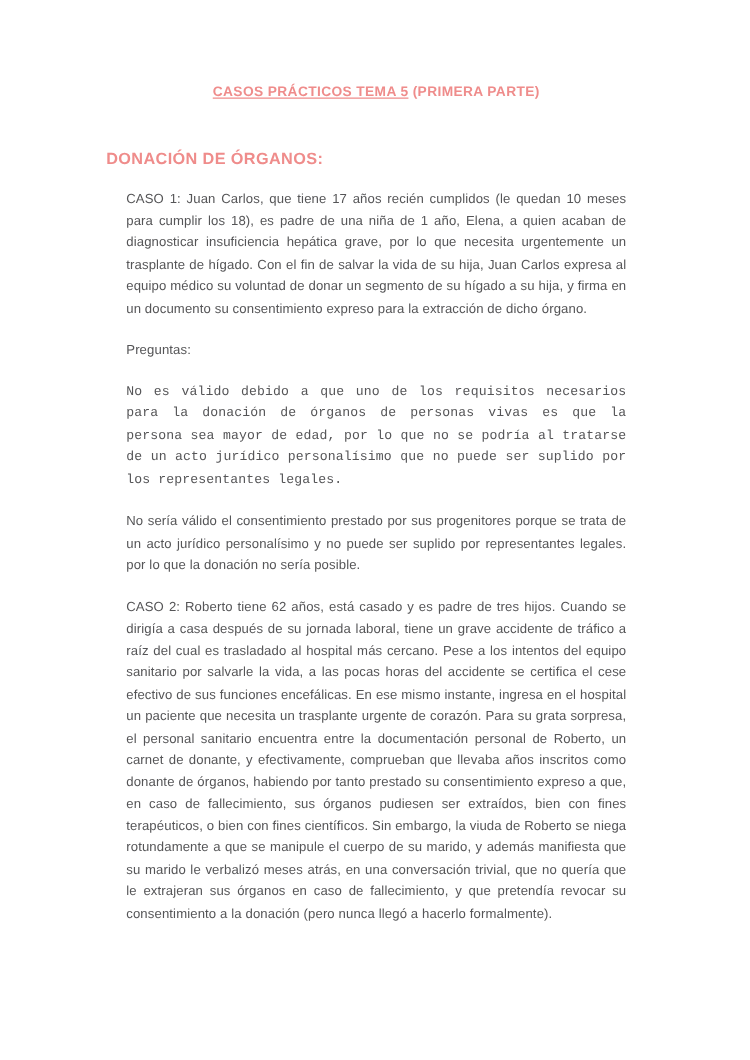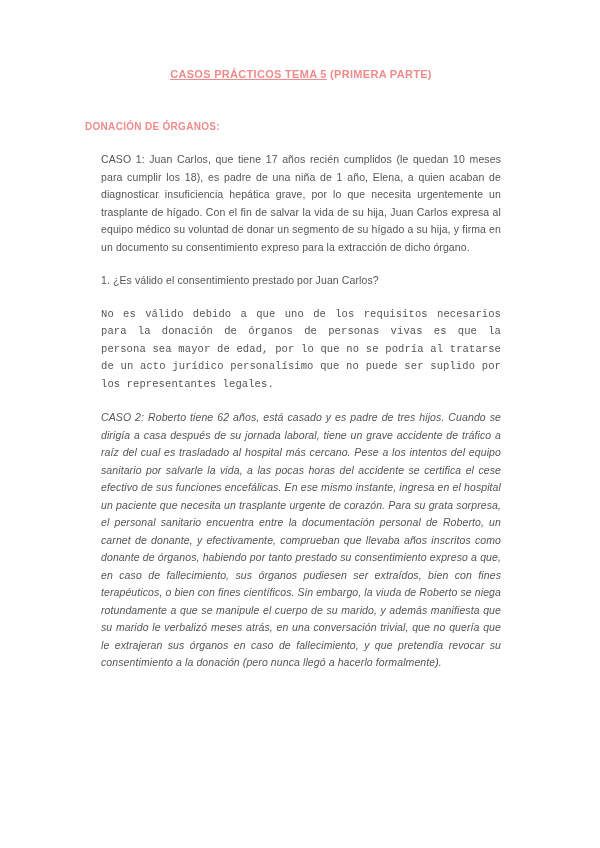--- a/index.html
+++ b/index.html
@@ -26,50 +26,51 @@
     color:var(--accent);
     font-size:11px;
     font-weight:bold;
     letter-spacing:0.3px;
     line-height:17.5px;
   }
   .doc-title .underlined{ text-decoration:underline; }
   .section-heading{
     margin:34px 0 0 0;
     color:var(--accent);
-    font-size:10px;
+    font-size:13px;
     font-weight:bold;
     letter-spacing:0.3px;
     line-height:17.5px;
   }
   p.para{
     margin:16px;
     text-align:justify;
   }
   .case1-body{ margin-top:5px; }
   .questions-label{ margin-top:17px; text-align:left; }
   .question-1{ margin-top:9px; text-align:left; }
   .answer-1{ margin-top:1px;font-family:Liberation Mono, monospace; }
   .question-2{ margin-top:0; }
   .answer-2{ margin-top:3px; }
-  .case2-body{ margin-top:53px;font-style:italic; }
+  .case2-body{ margin-top:53px; }
 </style>
 </head>
 <body>
 
 <div class="page">
 
   <h1 class="doc-title"><span class="underlined">CASOS PRÁCTICOS TEMA 5</span><span> (PRIMERA PARTE)</span></h1>
 
   <h2 class="section-heading">DONACIÓN DE ÓRGANOS:</h2>
 
   <p class="para case1-body">CASO 1: Juan Carlos, que tiene 17 años recién cumplidos (le quedan 10 meses para cumplir los 18), es padre de una niña de 1 año, Elena, a quien acaban de diagnosticar insuficiencia hepática grave, por lo que necesita urgentemente un trasplante de hígado. Con el fin de salvar la vida de su hija, Juan Carlos expresa al equipo médico su voluntad de donar un segmento de su hígado a su hija, y firma en un documento su consentimiento expreso para la extracción de dicho órgano.</p>
 
+  <p class="para questions-label">Preguntas:</p>
 
-  <p class="para question-1">1. ¿Es válido el consentimiento prestado por Juan Carlos?</p>
 
   <p class="para answer-1">No es válido debido a que uno de los requisitos necesarios para la donación de órganos de personas vivas es que la persona sea mayor de edad, por lo que no se podría al tratarse de un acto jurídico personalísimo que no puede ser suplido por los representantes legales.</p>
 
 
+  <p class="para answer-2">No sería válido el consentimiento prestado por sus progenitores porque se trata de un acto jurídico personalísimo y no puede ser suplido por representantes legales. por lo que la donación no sería posible.</p>
 
   <p class="para case2-body">CASO 2: Roberto tiene 62 años, está casado y es padre de tres hijos. Cuando se dirigía a casa después de su jornada laboral, tiene un grave accidente de tráfico a raíz del cual es trasladado al hospital más cercano. Pese a los intentos del equipo sanitario por salvarle la vida, a las pocas horas del accidente se certifica el cese efectivo de sus funciones encefálicas. En ese mismo instante, ingresa en el hospital un paciente que necesita un trasplante urgente de corazón. Para su grata sorpresa, el personal sanitario encuentra entre la documentación personal de Roberto, un carnet de donante, y efectivamente, comprueban que llevaba años inscritos como donante de órganos, habiendo por tanto prestado su consentimiento expreso a que, en caso de fallecimiento, sus órganos pudiesen ser extraídos, bien con fines terapéuticos, o bien con fines científicos. Sin embargo, la viuda de Roberto se niega rotundamente a que se manipule el cuerpo de su marido, y además manifiesta que su marido le verbalizó meses atrás, en una conversación trivial, que no quería que le extrajeran sus órganos en caso de fallecimiento, y que pretendía revocar su consentimiento a la donación (pero nunca llegó a hacerlo formalmente).</p>
 
 </div>
 
 </body></html>

